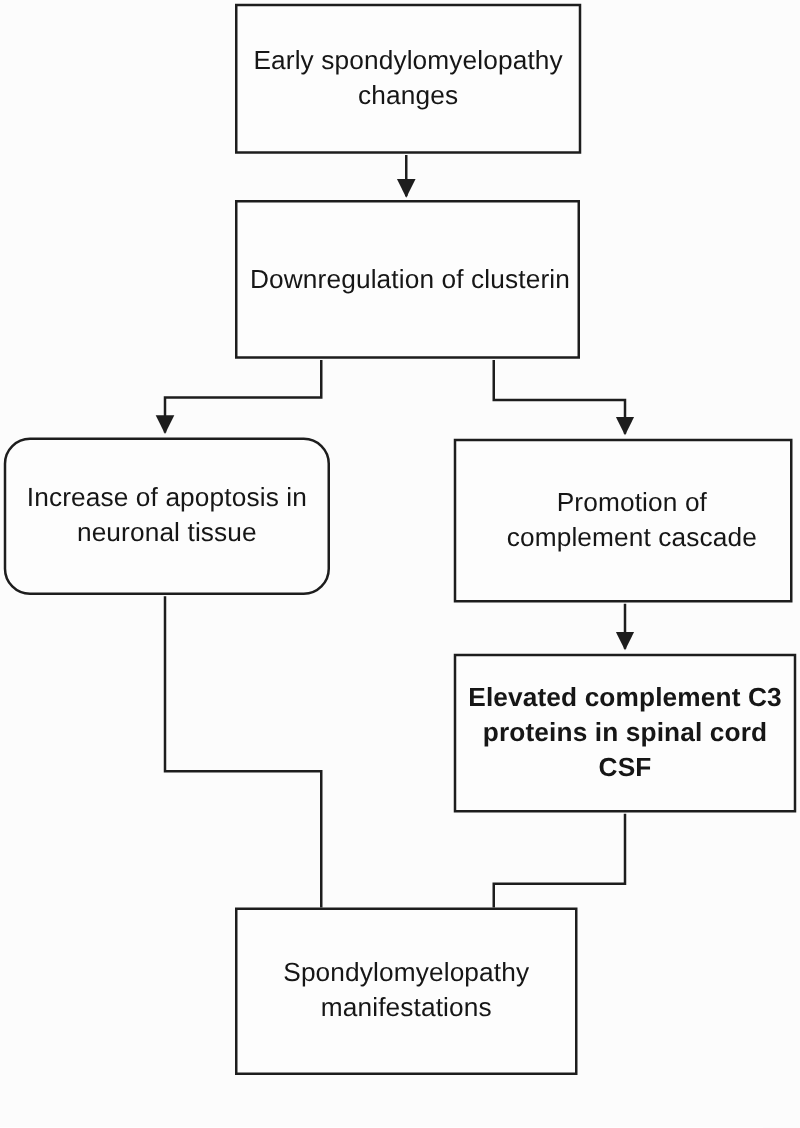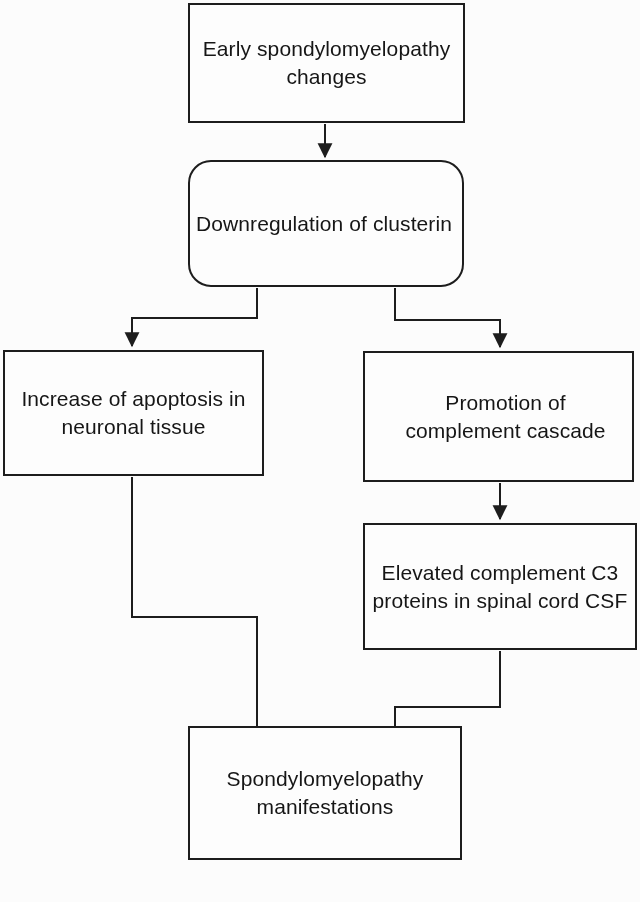--- a/index.html
+++ b/index.html
@@ -20,33 +20,33 @@
     height: 902px;
     background: var(--canvas-bg);
     overflow: hidden;
   }
   .node {
     position: absolute;
     background: var(--box-bg);
     border: 2px solid var(--line);
     display: flex;
     align-items: center;
-    justify-content: flex-start;
+    justify-content: flex-end;
     text-align: center;
     font-size: 21px;
     line-height: 28px;
     color: var(--text);
     padding: 0 6px;
     letter-spacing: 0.1px;
   }
   .node-early          { left: 188px; top: 3px;   width: 277px; height: 120px; }
-  .node-downregulation { left: 188px; top: 160px; width: 276px; height: 127px; border-radius: 23px; }
-  .node-apoptosis      { left: 3px;   top: 350px; width: 261px; height: 126px; }
+  .node-downregulation { left: 188px; top: 160px; width: 276px; height: 127px; }
+  .node-apoptosis      { left: 3px;   top: 350px; width: 261px; height: 126px; border-radius: 21px; }
   .node-promotion      { left: 363px; top: 351px; width: 271px; height: 131px; padding-left: 20px; }
-  .node-elevated       { left: 363px; top: 523px; width: 274px; height: 127px; }
+  .node-elevated       { left: 363px; top: 523px; width: 274px; height: 127px; font-weight: bold; }
   .node-manifestations { left: 188px; top: 726px; width: 274px; height: 134px; }
   .edges {
     position: absolute;
     left: 0; top: 0;
     width: 640px; height: 902px;
     pointer-events: none;
   }
   .edges path {
     fill: none;
     stroke: var(--line);

